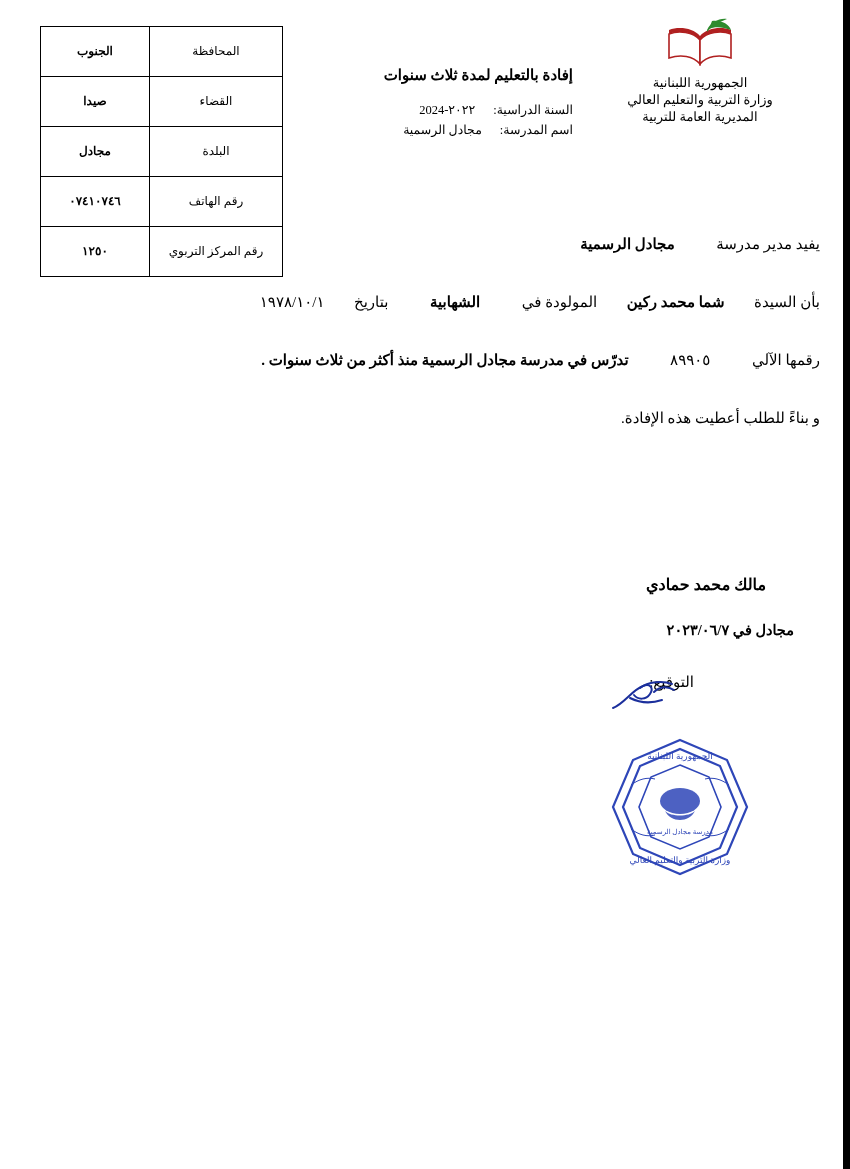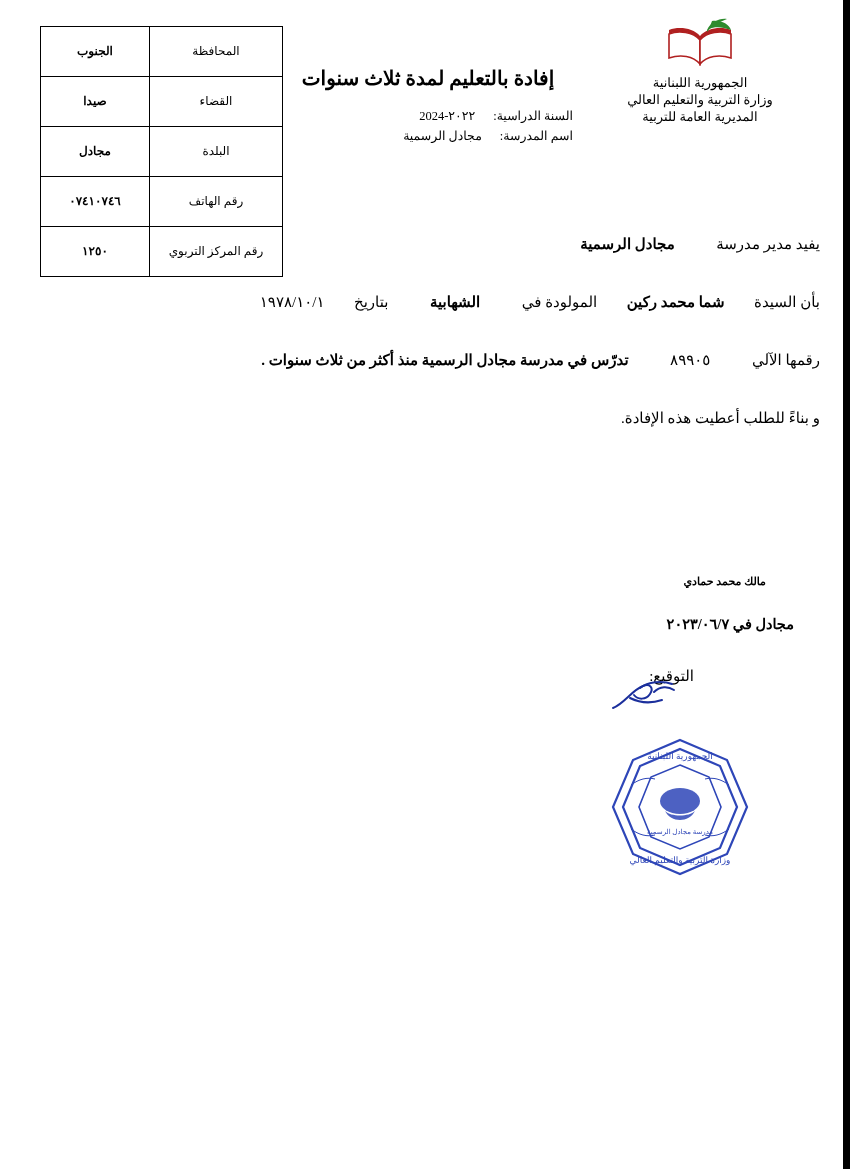--- a/index.html
+++ b/index.html
@@ -55,23 +55,24 @@
   
   .center-block {
     position: absolute;
     top: 48px;
     right: 255px;
     width: 290px;
     text-align: center;
     direction: rtl;
   }
   .doc-title {
-    font-size: 20px;
+    font-size: 15px;
     font-weight: bold;
     letter-spacing: 0px;
+    text-align: right;
   }
   .center-fields {
     margin-top: 16px;
     font-size: 12.5px;
     line-height: 20px;
     direction: rtl;
   }
   .field-row {
     display: flex;
     justify-content: flex-start;
@@ -129,21 +130,21 @@
   
   .sign-block {
     position: absolute;
     top: 575px;
     right: 56px;
     direction: rtl;
     font-size: 14px;
   }
   .sign-name {
     font-weight: bold;
-    font-size: 11px;
+    font-size: 16px;
     margin-bottom: 28px;
     padding-right: 28px;
   }
   .sign-place {
     font-weight: bold;
     font-size: 14.5px;
     margin-bottom: 34px;
   }
   .sign-label {
     font-weight: normal;

